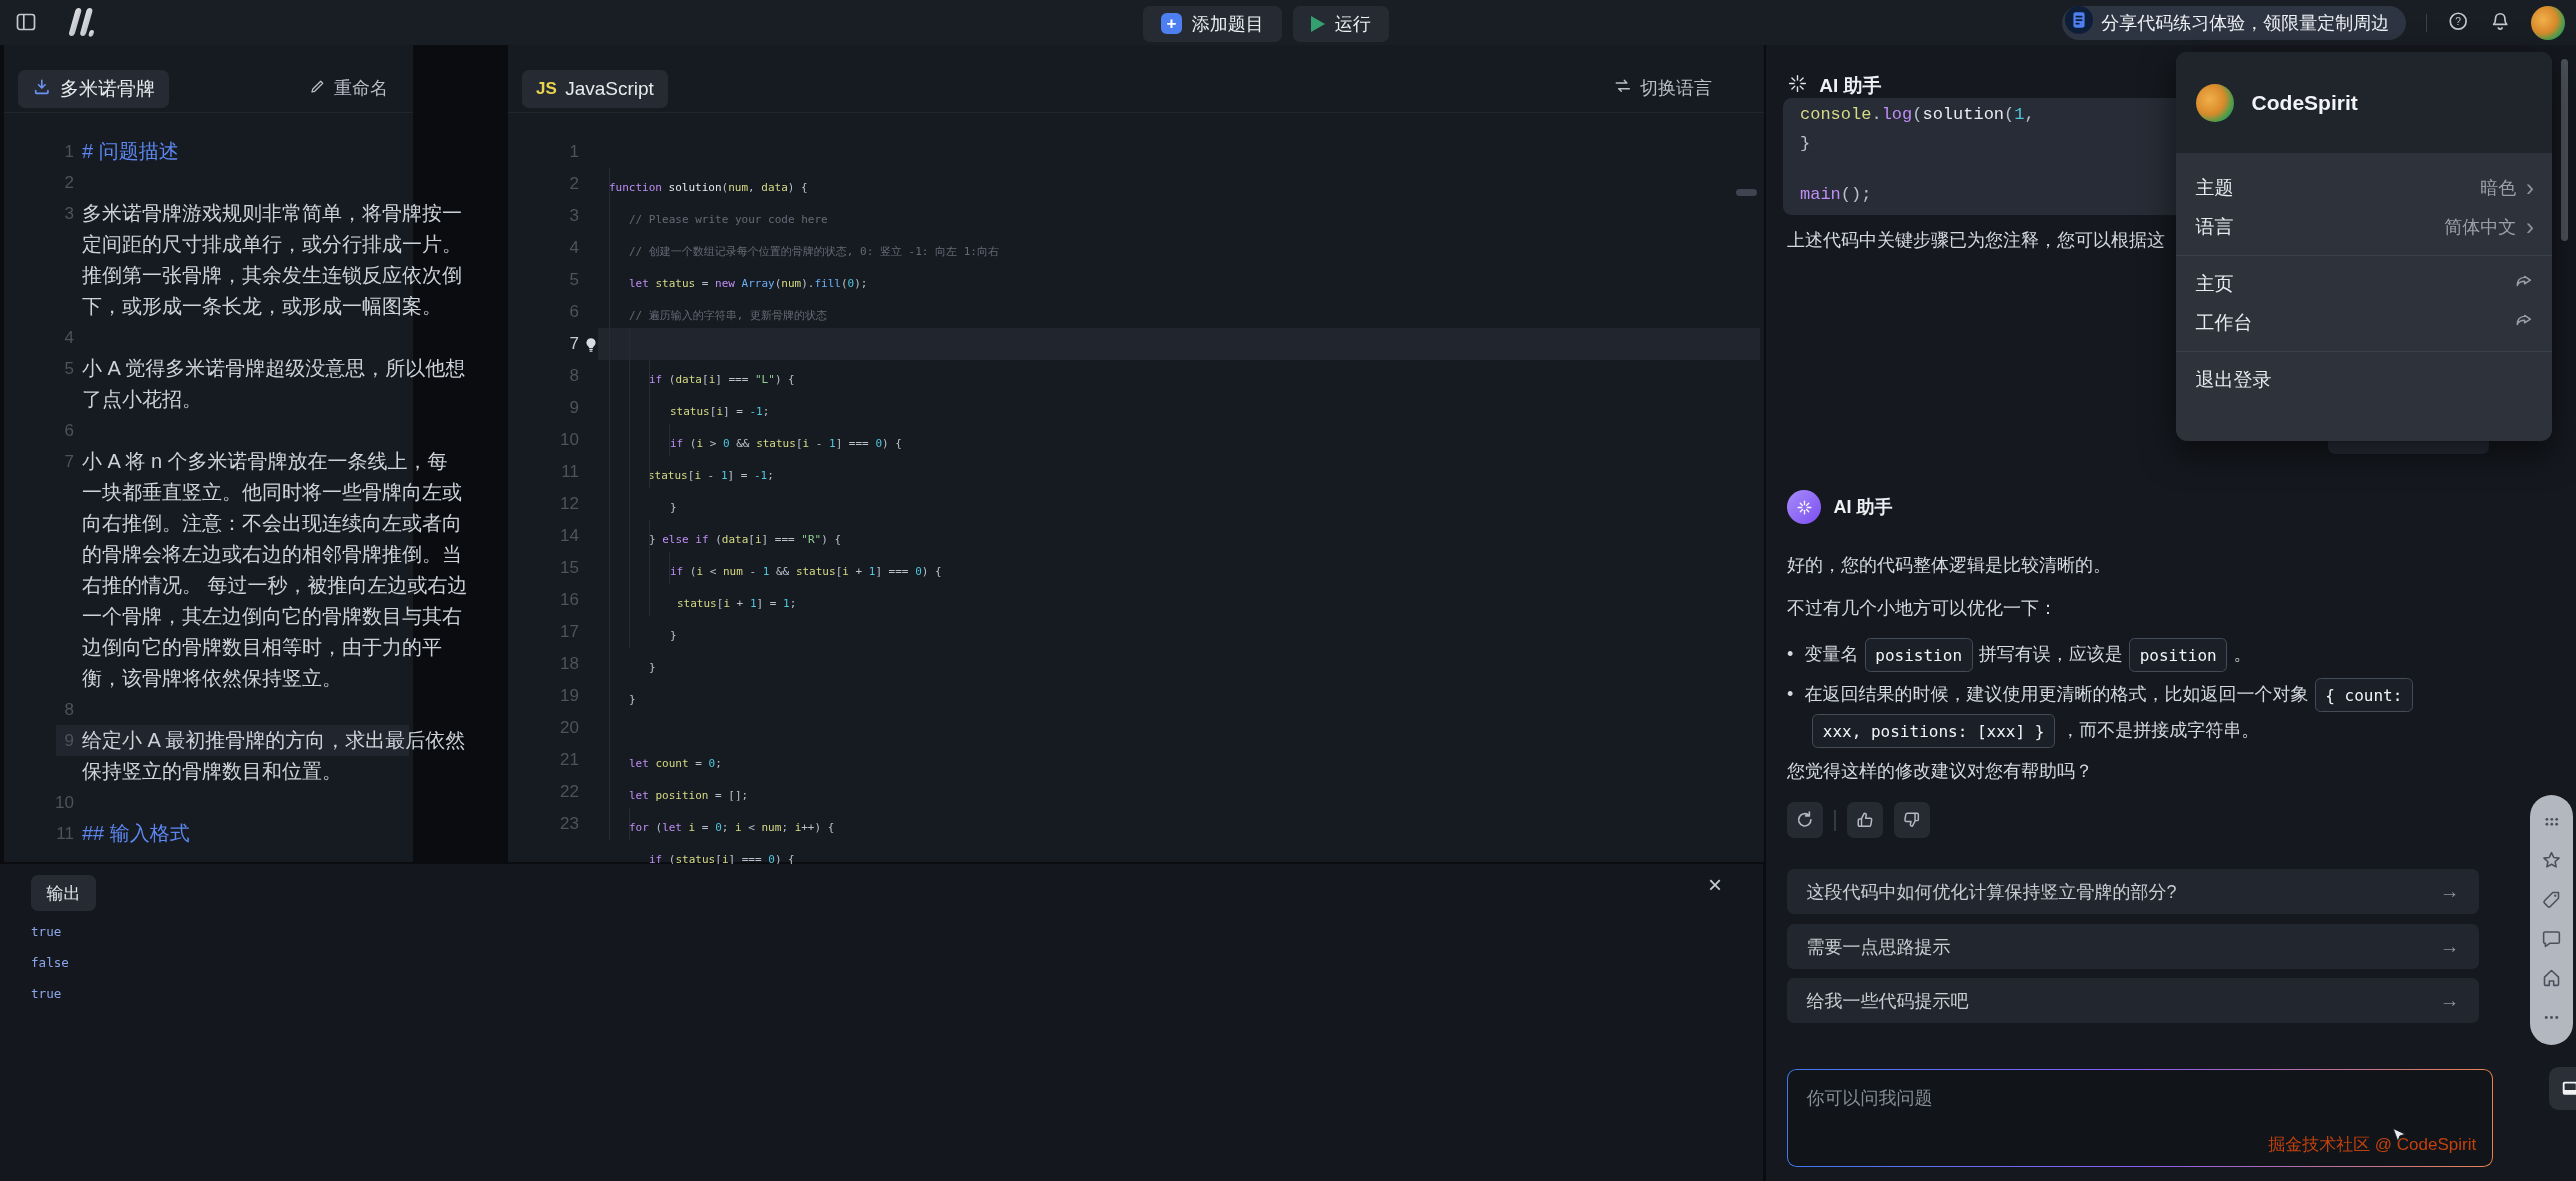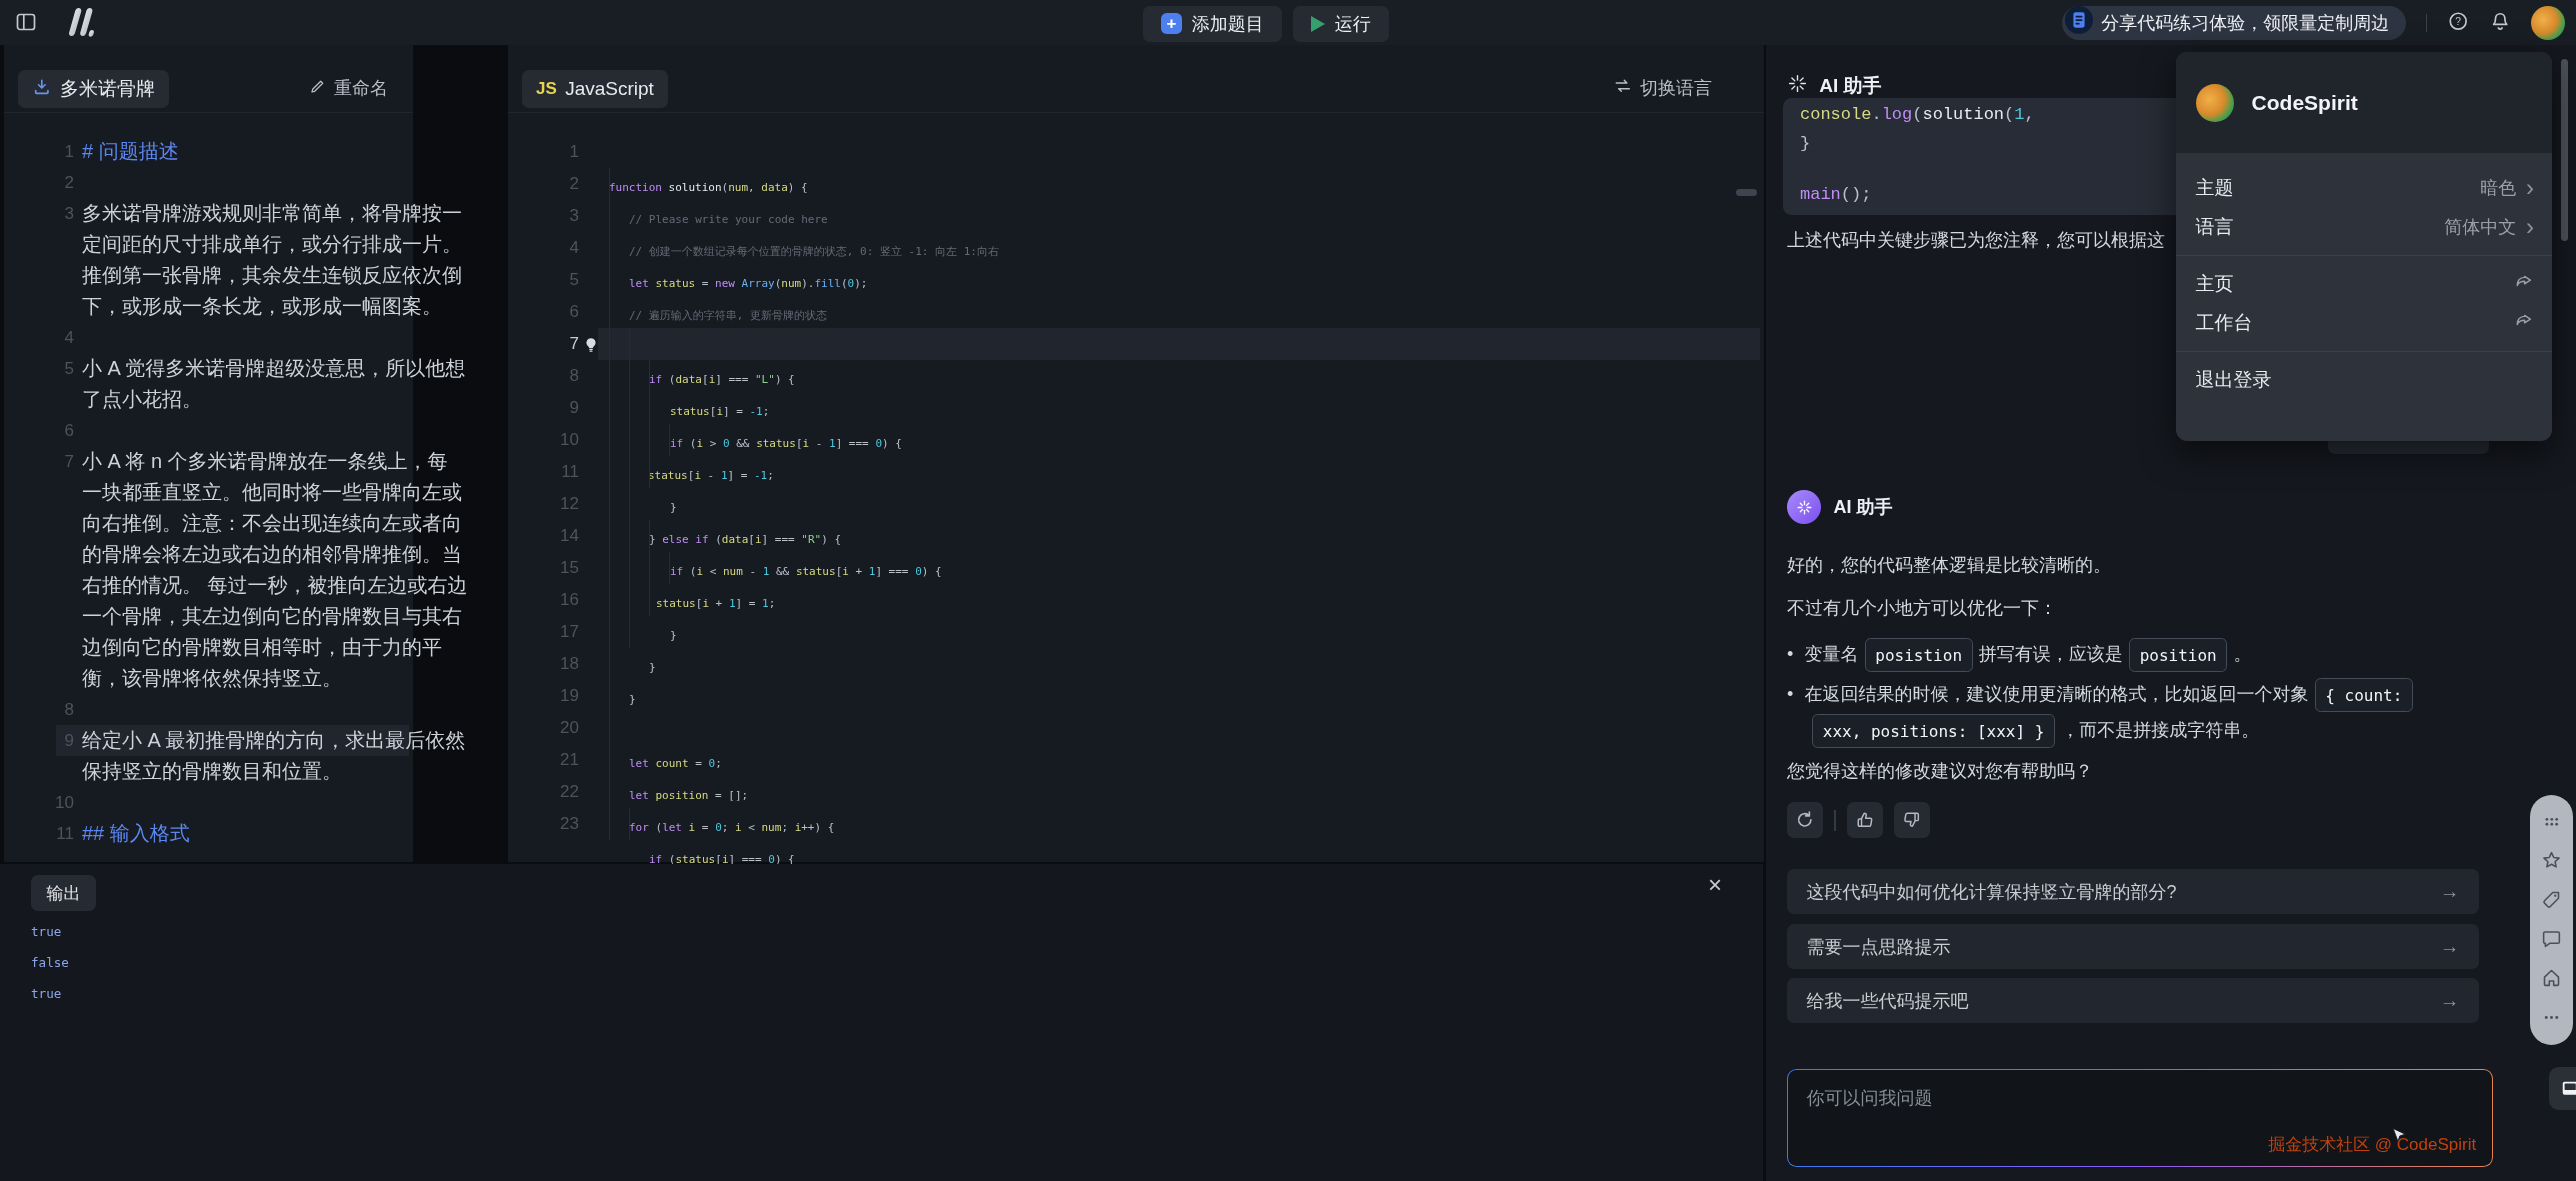--- a/index.html
+++ b/index.html
@@ -381,21 +381,21 @@
           <span class="guide" style="left: 121px;"></span>
           <span class="guide" style="left: 141px;"></span>
           <span class="ct" style="padding-left: 61px;"><span class="tk-k">if</span><span class="tk-p"> (</span><span class="tk-v">i</span><span class="tk-p"> &lt; </span><span class="tk-v">num</span><span class="tk-p"> - </span><span class="tk-n">1</span><span class="tk-p"> &amp;&amp; </span><span class="tk-v">status</span><span class="tk-p">[</span><span class="tk-v">i</span><span class="tk-p"> + </span><span class="tk-n">1</span><span class="tk-p">] === </span><span class="tk-n">0</span><span class="tk-p">) {</span></span>
         </div>
         <div class="crow">
           <span class="ln">15</span>
           <span class="guide" style="left: 101px;"></span>
           <span class="guide" style="left: 121px;"></span>
           <span class="guide" style="left: 141px;"></span>
           <span class="guide" style="left: 161px;"></span>
-          <span class="ct" style="padding-left: 47px;"><span class="tk-v">status</span><span class="tk-p">[</span><span class="tk-v">i</span><span class="tk-p"> + </span><span class="tk-n">1</span><span class="tk-p">] = </span><span class="tk-n">1</span><span class="tk-p">;</span></span>
+          <span class="ct" style="padding-left: 68px;"><span class="tk-v">status</span><span class="tk-p">[</span><span class="tk-v">i</span><span class="tk-p"> + </span><span class="tk-n">1</span><span class="tk-p">] = </span><span class="tk-n">1</span><span class="tk-p">;</span></span>
         </div>
         <div class="crow">
           <span class="ln">16</span>
           <span class="guide" style="left: 101px;"></span>
           <span class="guide" style="left: 121px;"></span>
           <span class="guide" style="left: 141px;"></span>
           <span class="ct" style="padding-left: 61px;"><span class="tk-p">}</span></span>
         </div>
         <div class="crow">
           <span class="ln">17</span>

